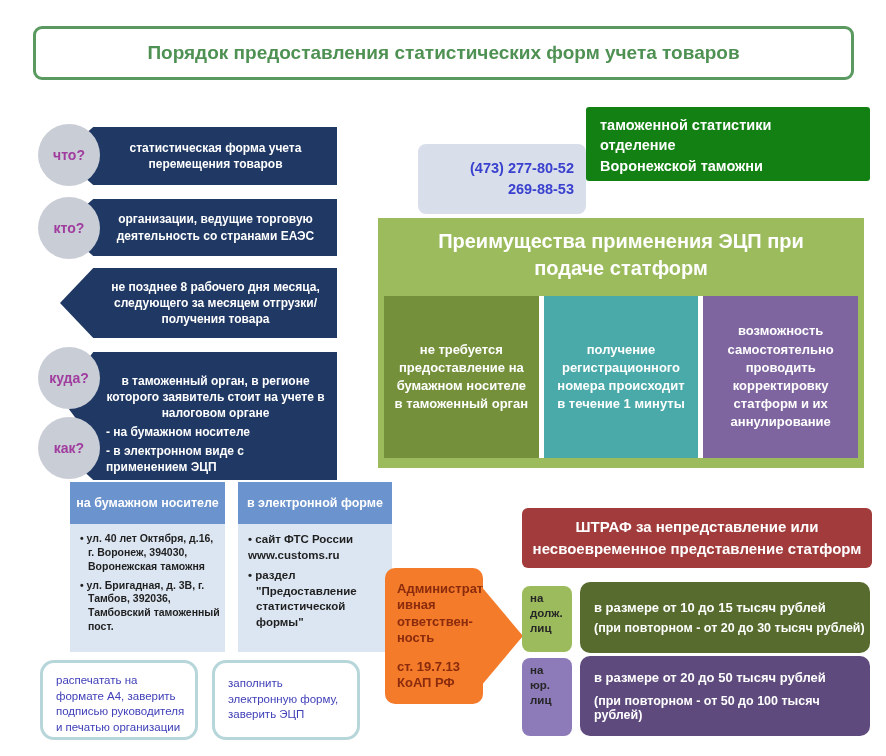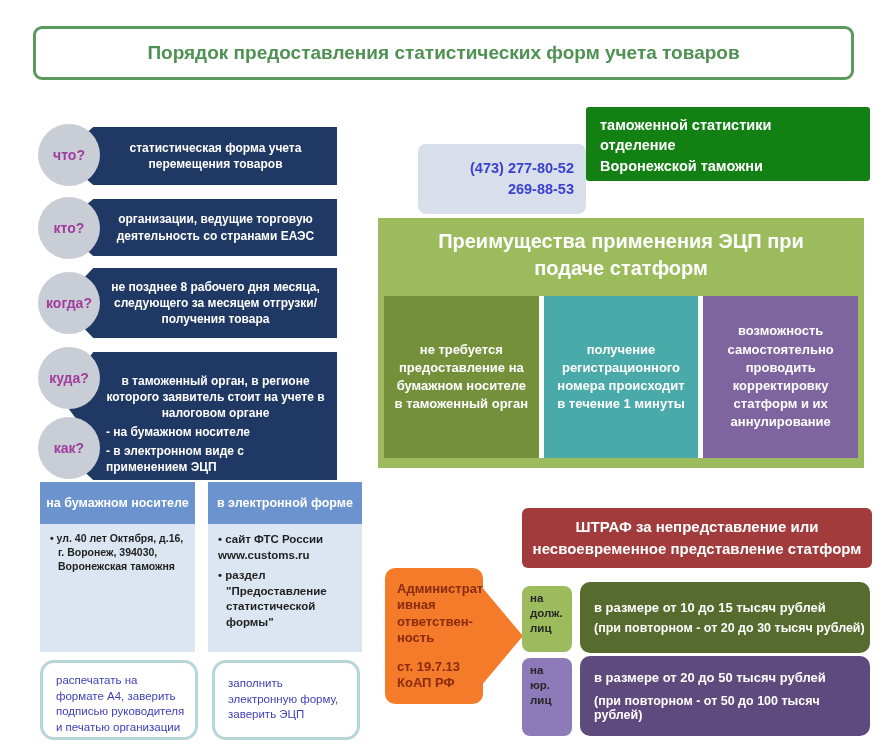--- a/index.html
+++ b/index.html
@@ -36,21 +36,21 @@
   .benefits-title{color:#fff;font-size:20px;font-weight:bold;text-align:center;
                   padding:10px 30px 0;line-height:1.35;}
   .benefits-cols{position:absolute;left:6px;right:6px;top:78px;height:162px;display:flex;gap:5px;background:#fff;}
   .bcol{flex:1;display:flex;align-items:center;justify-content:center;color:#fff;
         font-size:13px;font-weight:bold;text-align:center;line-height:1.4;padding:6px 10px;box-sizing:border-box;}
   .bcol.olive{background:#75903b;}
   .bcol.teal{background:#4aa9a9;}
   .bcol.purple{background:#7f65a0;}
 
   
-  .sub-card{position:absolute;top:482px;width:155px;height:140px;}
+  .sub-card{position:absolute;top:482px;width:155px;height:140px;margin-left:30px;}
   .sub-head{height:42px;background:#6b93cd;color:#fff;font-size:12.5px;font-weight:bold;
             display:flex;align-items:center;justify-content:center;text-align:center;line-height:1.3;padding:0 6px;box-sizing:border-box;}
   .sub-body{background:#dce6f2;height:128px;padding:8px 5px 0 8px;box-sizing:border-box;
             color:#1f1f1f;font-weight:bold;line-height:1.32;}
   .sub-body .bullet{padding-left:10px;text-indent:-8px;margin-bottom:5px;}
   .sub-body .bullet::before{content:"• ";}
   .paper-body{font-size:10.5px;}
   .elec-body{font-size:11.5px;line-height:1.35;}
   .url{font-weight:bold;}
 
@@ -100,23 +100,20 @@
   <div class="qa-box" style="top:199px;height:57px;">
     <div class="txt">организации,  ведущие торговую деятельность со странами ЕАЭС</div>
   </div>
   <div class="qa-circle" style="top:197px;">
     <span>кто?</span>
   </div>
 
   <div class="qa-box" style="top:268px;height:70px;">
     <div class="txt">не позднее 8 рабочего дня месяца, следующего за месяцем отгрузки/получения товара</div>
   </div>
-  <div class="qa-circle" style="top:272px;">
-    <span>когда?</span>
-  </div>
 
   <div class="qa-box" style="top:344px;height:90px;margin-top:8px;">
     <div class="txt">в таможенный орган, в регионе которого заявитель стоит на учете в налоговом органе</div>
   </div>
   <div class="qa-circle" style="top:347px;">
     <span>куда?</span>
   </div>
 
   <div class="qa-box" style="top:419px;height:61px;">
     <div class="txt left">
@@ -144,20 +141,21 @@
       <div class="bcol olive">не требуется предоставление на бумажном носителе в таможенный орган</div>
       <div class="bcol teal">получение регистрационного номера происходит в течение 1 минуты</div>
       <div class="bcol purple">возможность самостоятельно проводить корректировку статформ и их аннулирование</div>
     </div>
   </div>
 
   <div class="sub-card" style="left:40px;">
     <div class="sub-head">на бумажном носителе</div>
     <div class="sub-body paper-body">
       <div class="bullet">ул. 40 лет Октября, д.16, г. Воронеж, 394030, Воронежская таможня</div>
+      <div class="bullet">ул. Бригадная, д. 3В, г. Тамбов, 392036, Тамбовский таможенный пост.</div>
     </div>
   </div>
 
   <div class="sub-card" style="left:208px;width:154px;">
     <div class="sub-head">в электронной форме</div>
     <div class="sub-body elec-body">
       <div class="bullet">
         <span>сайт ФТС России</span>
         <div class="url">www.customs.ru</div>
       </div>

